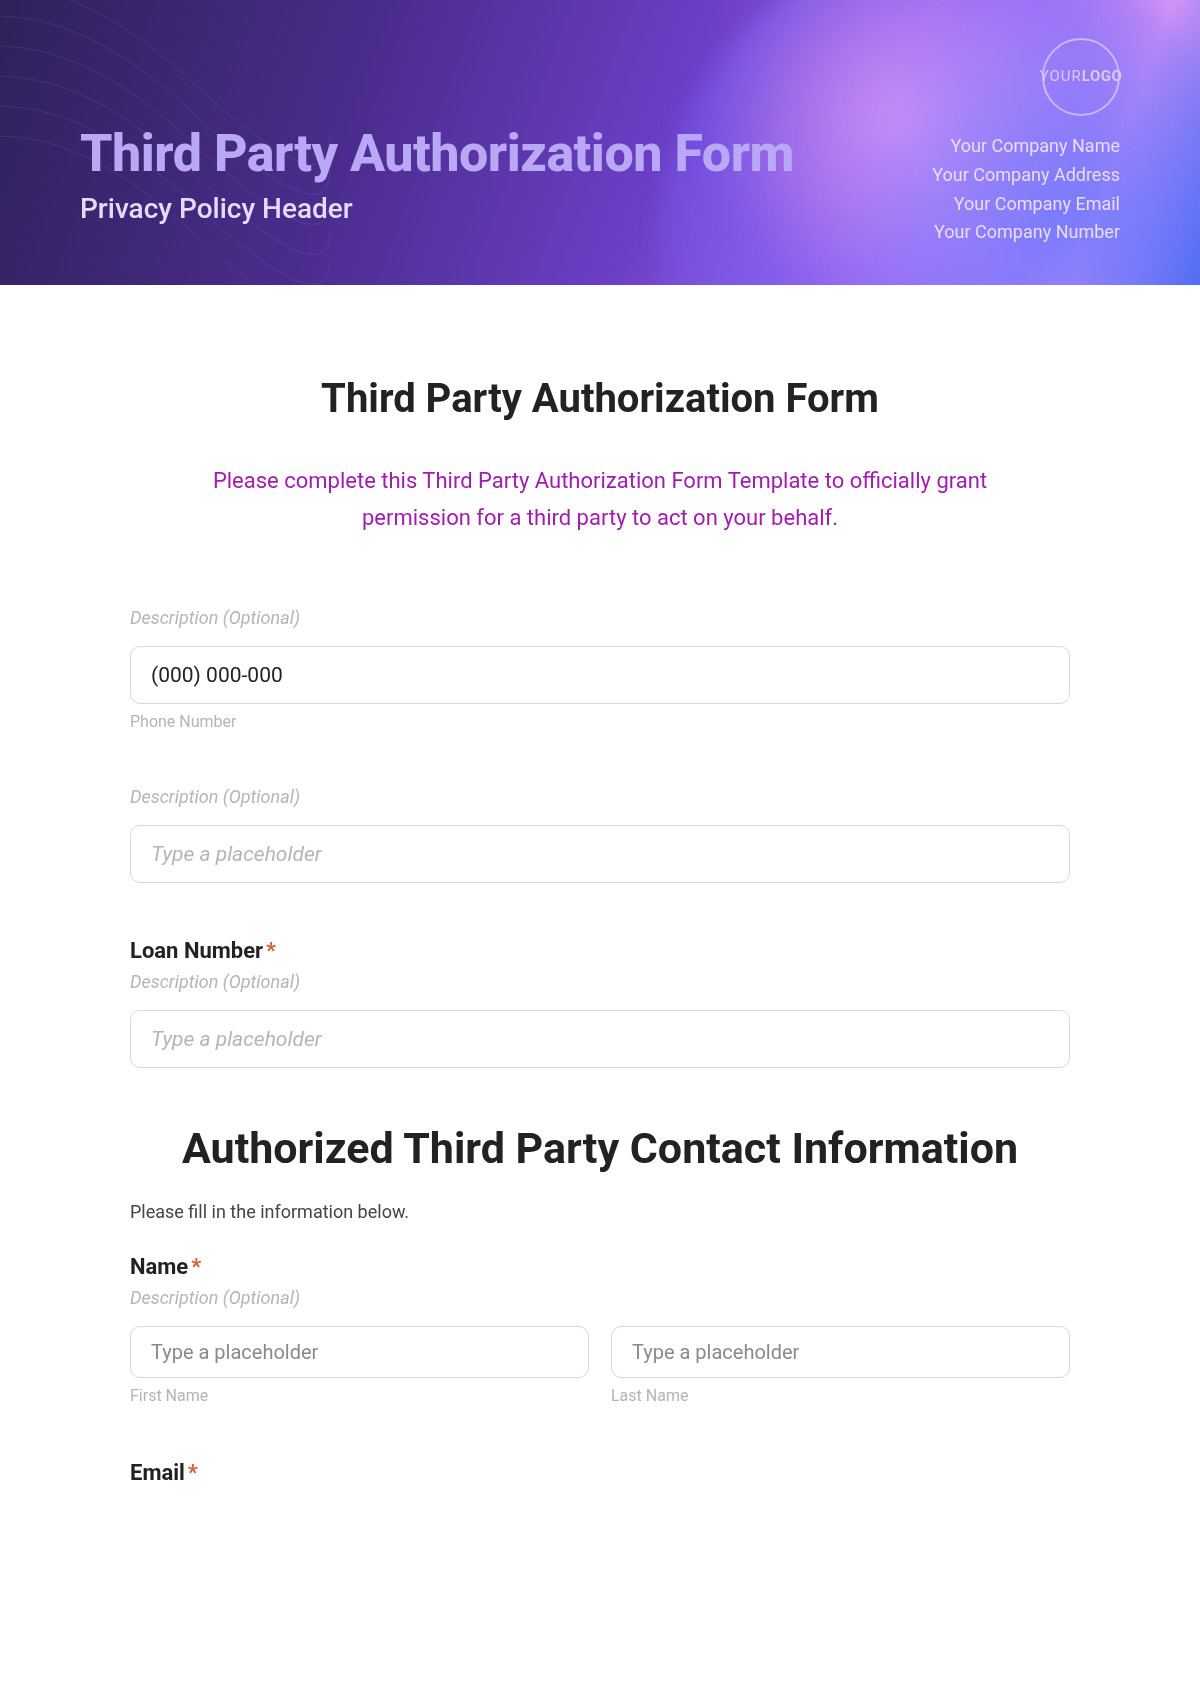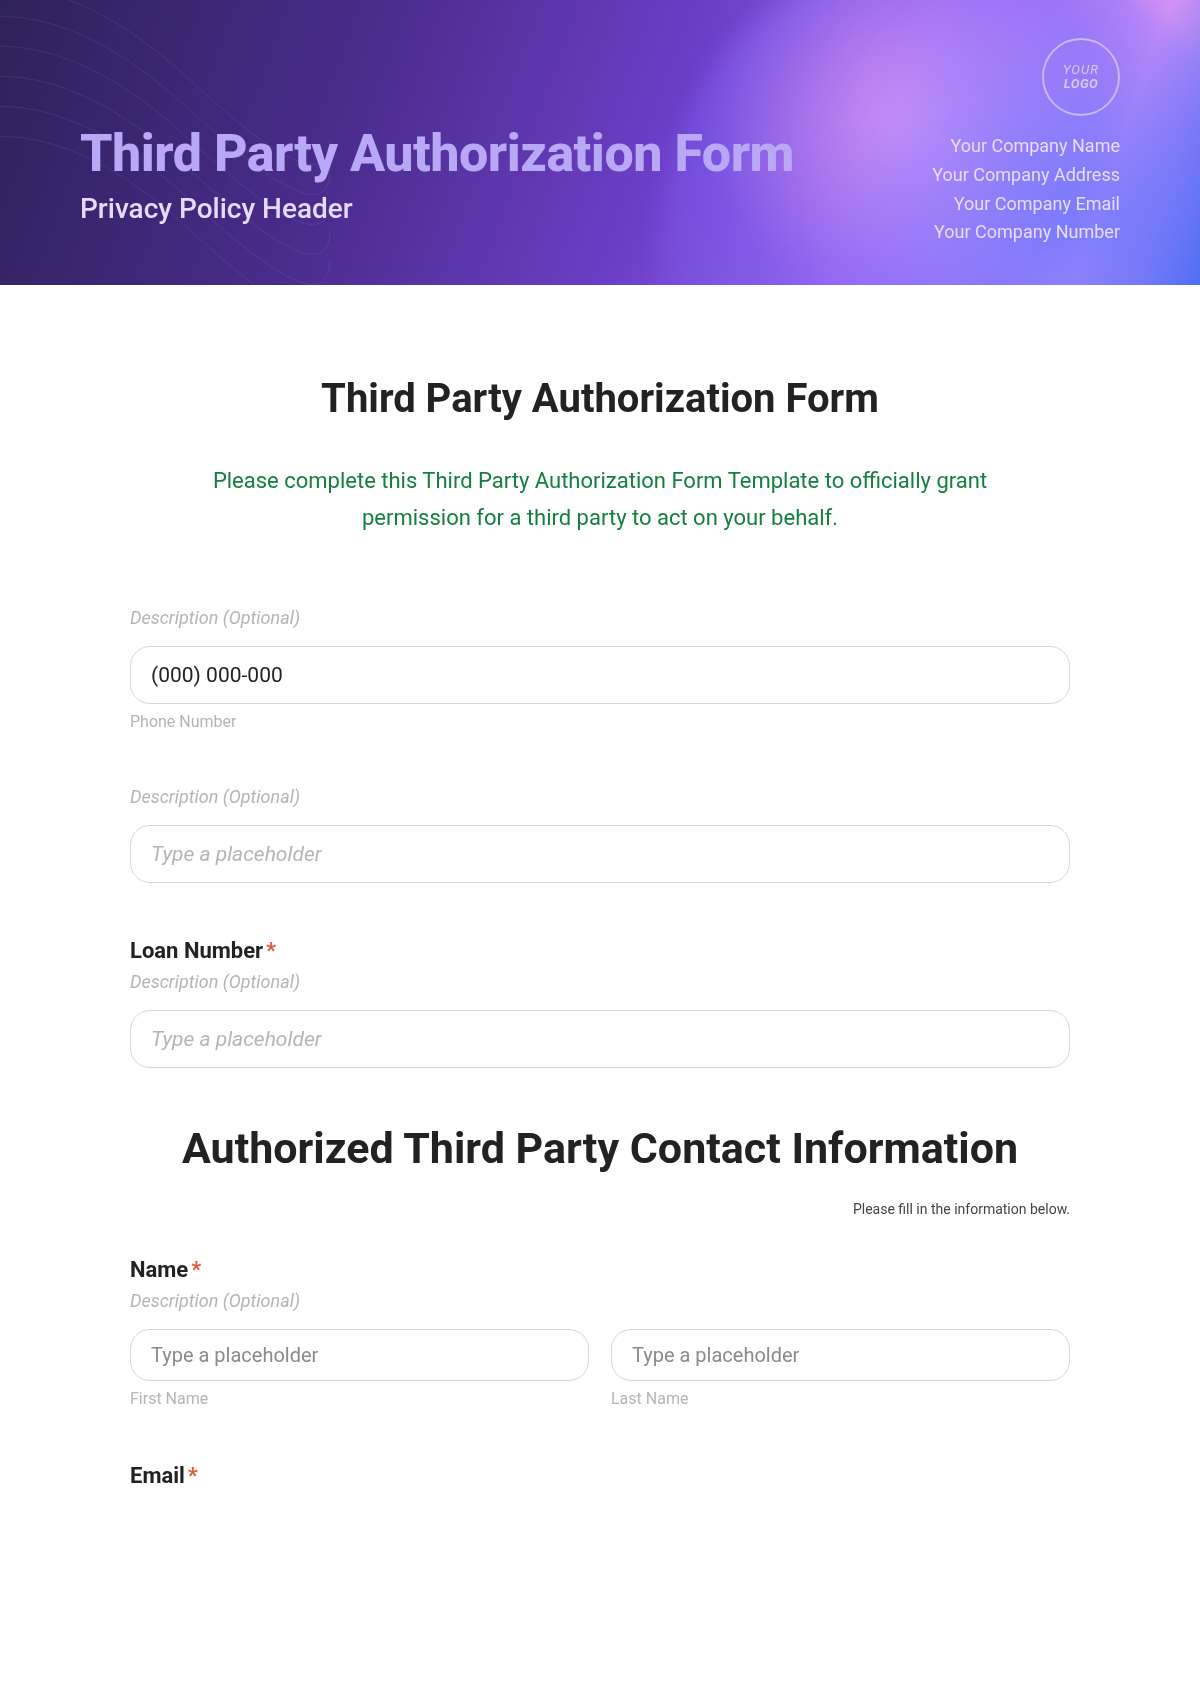--- a/index.html
+++ b/index.html
@@ -71,45 +71,44 @@
     font-size: 18px;
     line-height: 1.6;
   }
   .logo-circle {
     width: 78px; height: 78px;
     border: 2px solid #c8b8f5;
     border-radius: 50%;
     display: inline-flex;
     align-items: center;
     justify-content: center;
-    flex-direction: column;
+    flex-direction: row;
     color: #d6c9f8;
-    font-size: 13px;
+    font-size: 15px;
     line-height: 1.05;
     text-align: center;
     margin-bottom: 16px;
-    font-style: italic;
   }
   .logo-circle .l1 { font-weight: 400; letter-spacing: 1px; }
   .logo-circle .l2 { font-weight: 700; letter-spacing: 0.5px; }
 
   .page {
     padding: 90px 130px 0;
   }
   .page-title {
     text-align: center;
     font-size: 40px;
     font-weight: 700;
     color: #222;
     margin-bottom: 40px;
   }
   .page-intro {
     text-align: center;
     font-size: 22px;
-    color: #15803d;
+    color: #a21caf;
     line-height: 1.7;
     max-width: 860px;
     margin: 14px auto 70px;
   }
   .field {
     margin-bottom: 55px;
   }
   .field-label {
     font-size: 22px;
     font-weight: 700;
@@ -125,41 +124,41 @@
   }
   .field-help {
     font-size: 16px;
     color: #b5b5b8;
     margin-top: 8px;
   }
   .input {
     width: 100%;
     height: 58px;
     border: 1px solid #d8d8dc;
-    border-radius: 20px;
+    border-radius: 10px;
     padding: 0 20px;
     font-size: 21px;
     color: #222;
     background: #fff;
     font-family: inherit;
   }
   .input::placeholder { color: #b5b5b8; font-style: italic; }
   .input.filled-look { color: #222; font-style: normal; }
   .section-title {
     text-align: center;
     font-size: 43px;
     font-weight: 700;
     color: #222;
     margin: 40px 0 28px;
   }
   .section-sub {
-    text-align: right;
-    font-size: 14px;
+    text-align: left;
+    font-size: 18px;
     color: #444;
-    margin-bottom: 40px;
+    margin-bottom: 32px;
   }
   .row2 {
     display: flex;
     gap: 22px;
   }
   .row2 > div { flex: 1; }
   .row2 .input { height: 52px; font-size: 20px; }
   .row2 .input::placeholder { font-style: normal; color: #8a8a8e; }
   .email-desc {
     font-size: 17px;

